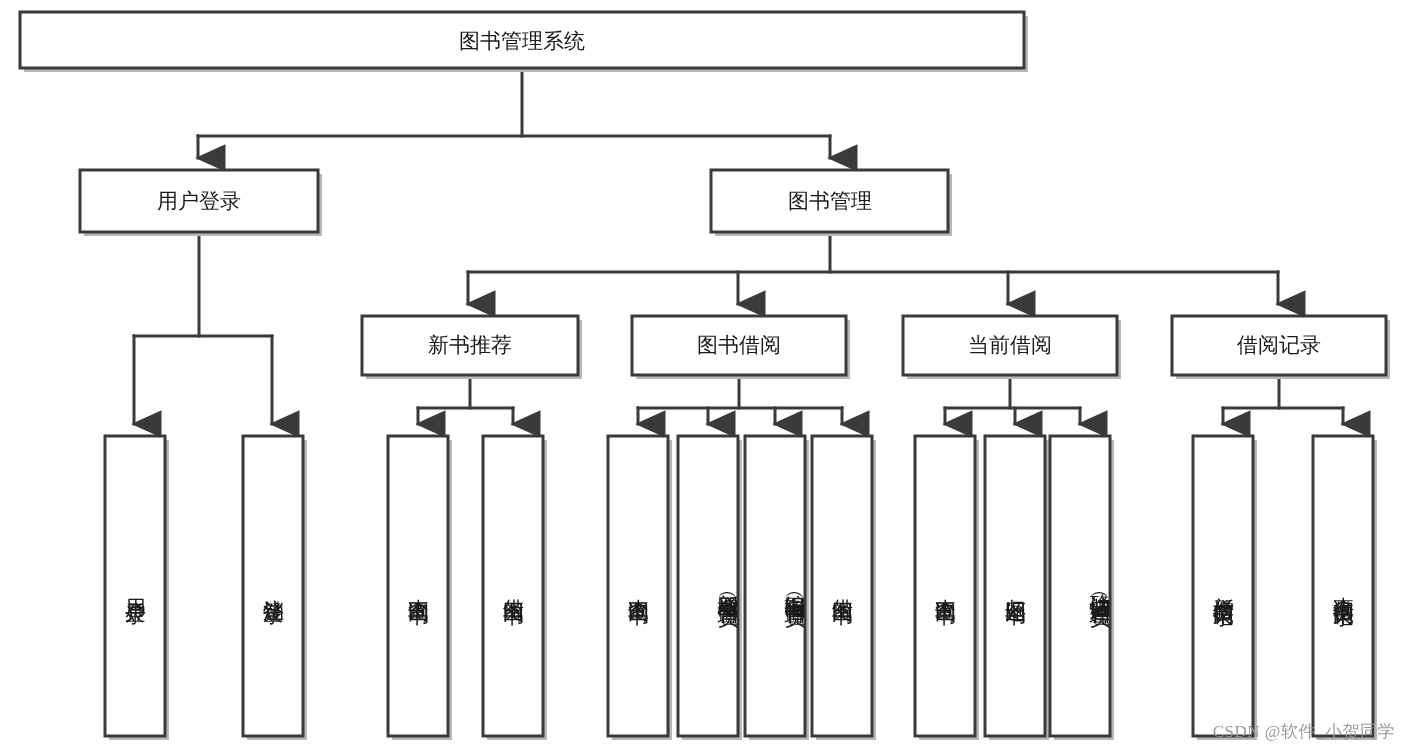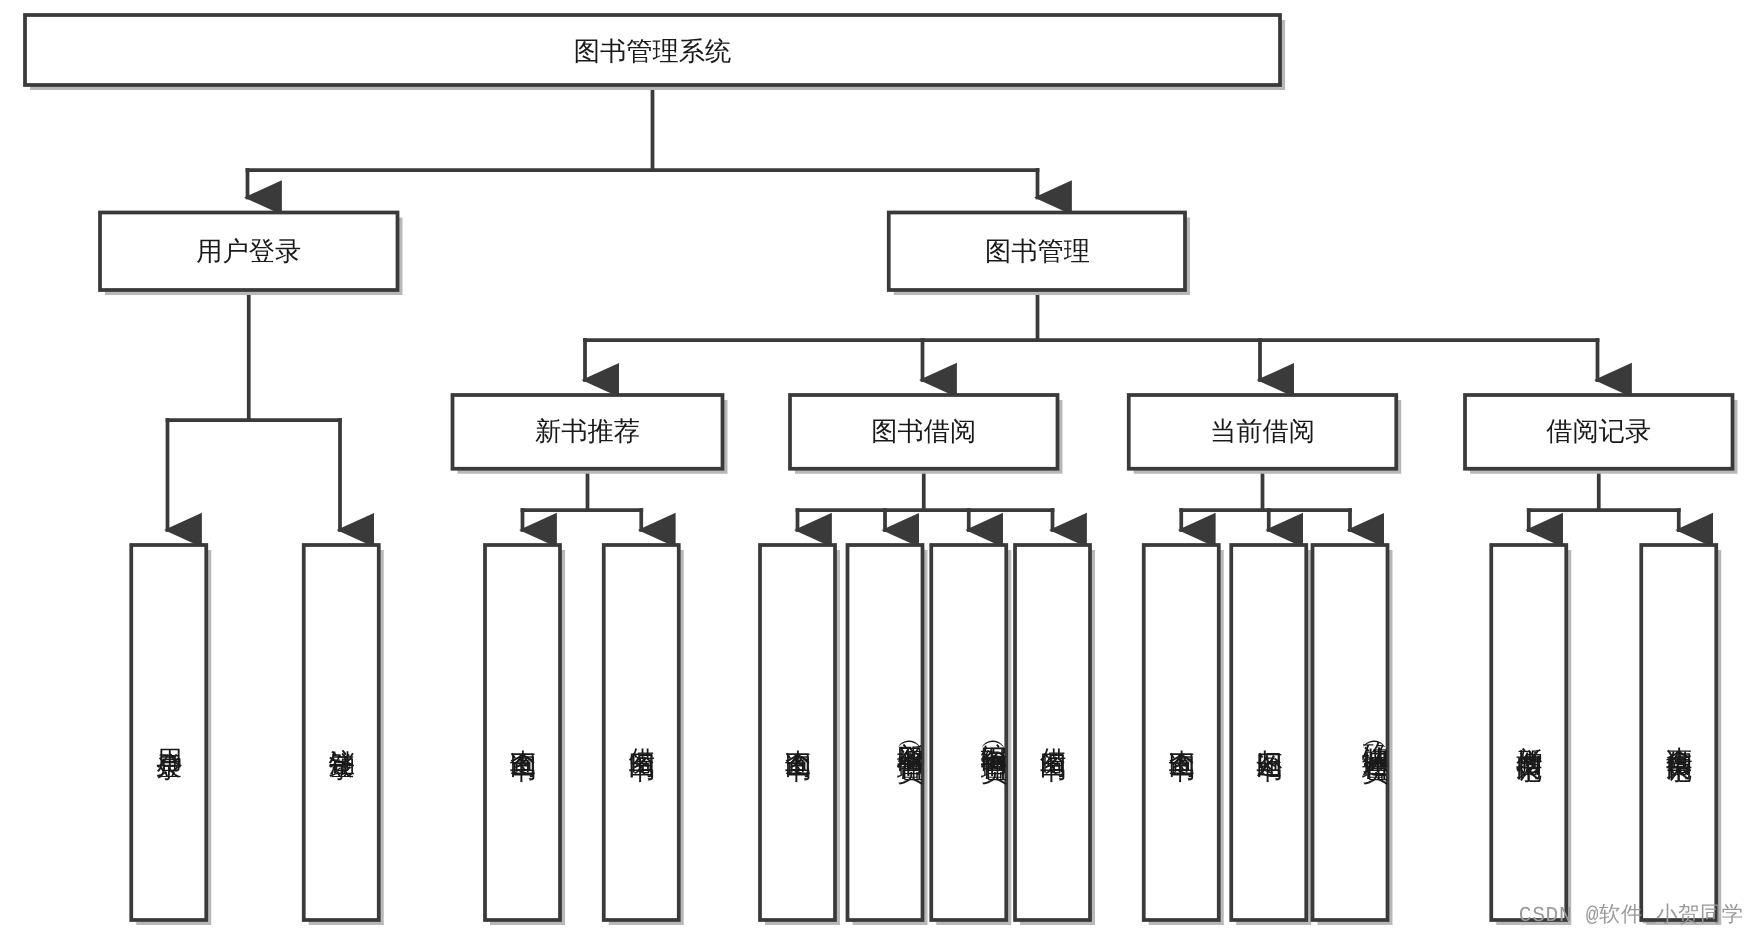--- a/index.html
+++ b/index.html
@@ -64,21 +64,21 @@
     display: flex;
     align-items: center;
     justify-content: center;
     white-space: nowrap;
     pointer-events: none;
   }
   .watermark {
     position: absolute;
     right: 10px;
     bottom: 4px;
-    font-family: Liberation Mono, monospace;
+    font-family: Liberation Serif, serif;
     font-size: 17px;
     color: #9a9a9a;
     white-space: nowrap;
     letter-spacing: 0.5px;
   }
 </style>
 </head>
 <body>
 
 <div id="diagram-root">

